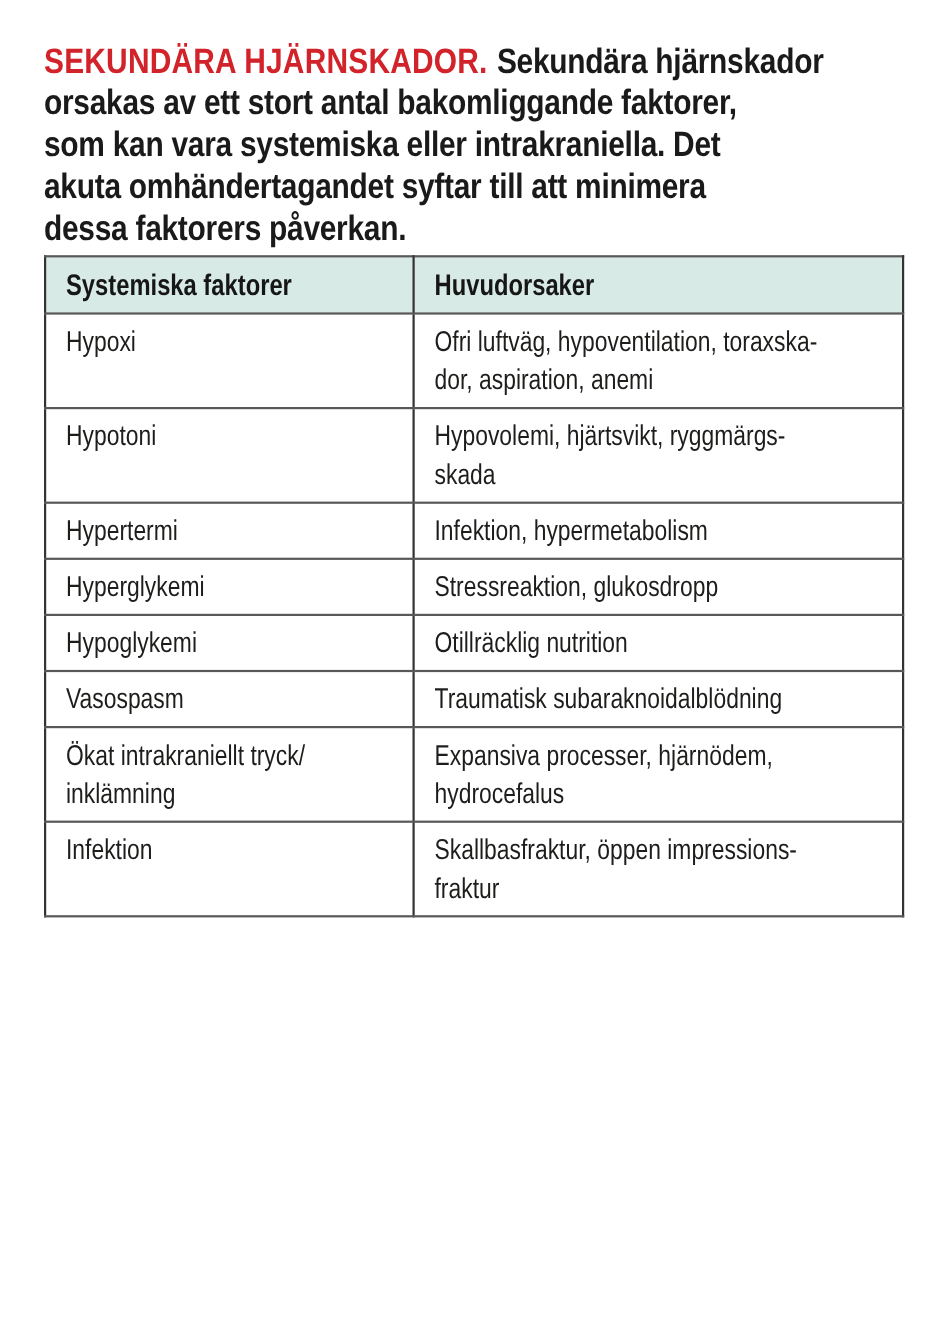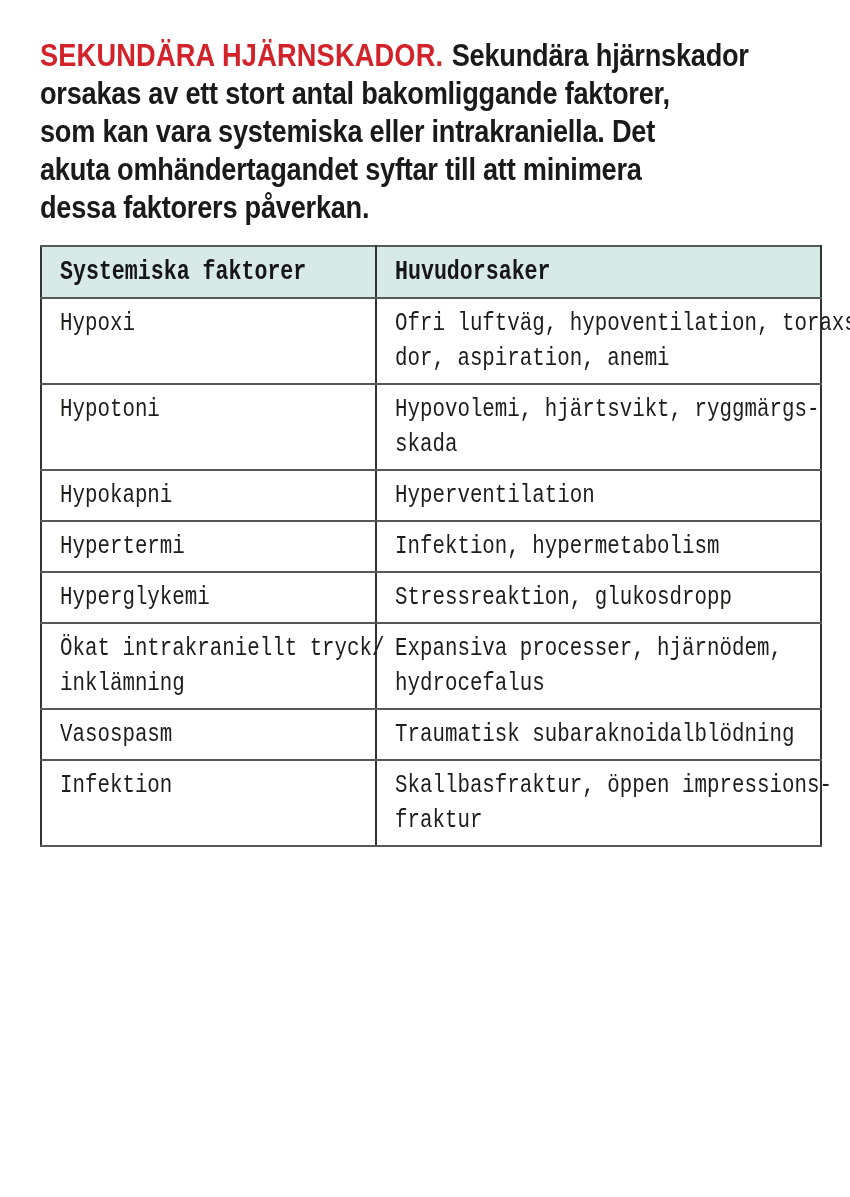--- a/index.html
+++ b/index.html
@@ -28,25 +28,24 @@
     letter-spacing: -0.3px;
   }
   .intro .h-line { white-space: pre; }
   .intro .red {
     color: var(--accent-red, #d2232a);
     margin-right: 10px;
     letter-spacing: 0.2px;
   }
   
   table.factors {
-    margin-top: 19px;
+    margin-top: 6px;
     border-collapse: collapse;
     table-layout: fixed;
     width: 780px;
-    font-family: Liberation Mono, monospace;
   }
   col.c1 { width: 335px; }
   col.c2 { width: 445px; }
   table.factors { border: 2px solid #2f2f2f; }
   td, th {
     border-top: 2px solid #585858;
     border-bottom: 2px solid #585858;
     border-left: 2px solid #333333;
     border-right: 2px solid #333333;
     vertical-align: top;
@@ -105,41 +104,41 @@
       <td><span class="cond">Hypoxi</span></td>
       <td><span class="cond">Ofri luftväg, hypoventilation, toraxska-
 dor, aspiration, anemi</span></td>
     </tr>
     <tr>
       <td><span class="cond">Hypotoni</span></td>
       <td><span class="cond">Hypovolemi, hjärtsvikt, ryggmärgs-
 skada</span></td>
     </tr>
     <tr>
-      <td><span class="cond">Hypokapni</span></td>
-      <td><span class="cond">Hyperventilation</span></td>
-    </tr>
-    <tr>
       <td><span class="cond">Hypertermi</span></td>
       <td><span class="cond">Infektion, hypermetabolism</span></td>
     </tr>
     <tr>
       <td><span class="cond">Hyperglykemi</span></td>
       <td><span class="cond">Stressreaktion, glukosdropp</span></td>
     </tr>
+    <tr>
+      <td><span class="cond">Hypoglykemi</span></td>
+      <td><span class="cond">Otillräcklig nutrition</span></td>
+    </tr>
 
+    <tr>
+      <td><span class="cond">Vasospasm</span></td>
+      <td><span class="cond">Traumatisk subaraknoidalblödning</span></td>
+    </tr>
     <tr>
       <td><span class="cond">Ökat intrakraniellt tryck/
 inklämning</span></td>
       <td><span class="cond">Expansiva processer, hjärnödem,
 hydrocefalus</span></td>
-    </tr>
-    <tr>
-      <td><span class="cond">Vasospasm</span></td>
-      <td><span class="cond">Traumatisk subaraknoidalblödning</span></td>
     </tr>
     <tr>
       <td><span class="cond">Infektion</span></td>
       <td><span class="cond">Skallbasfraktur, öppen impressions-
 fraktur</span></td>
     </tr>
   </tbody>
     </table>
 
 </div>

